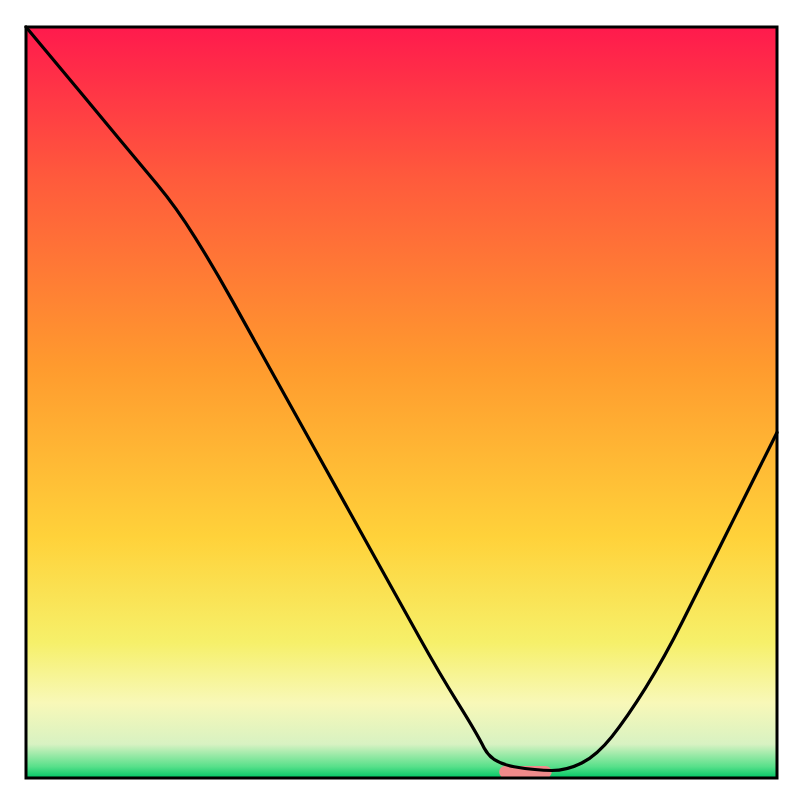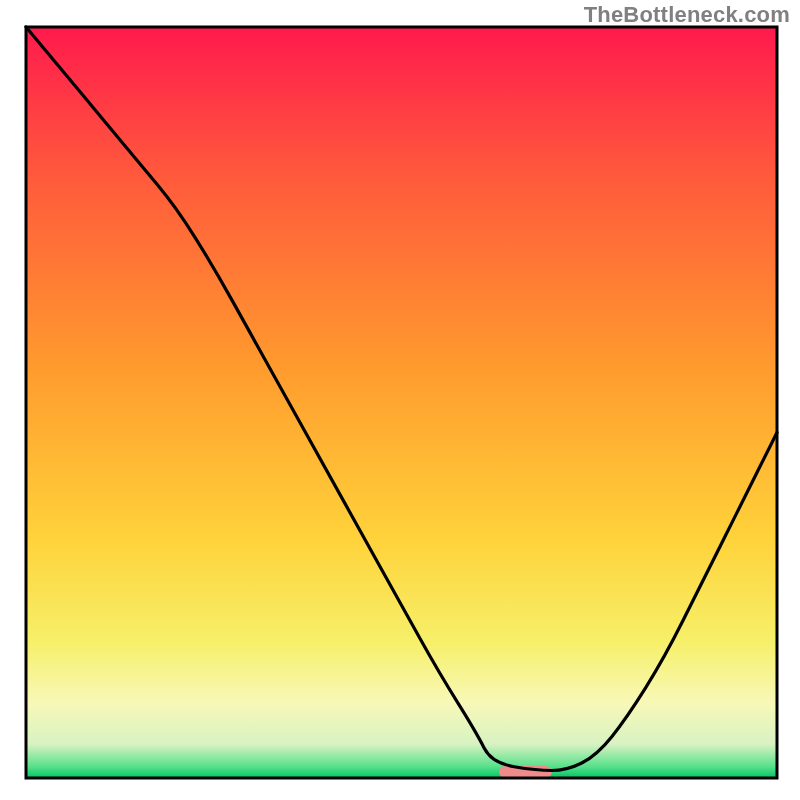--- a/index.html
+++ b/index.html
@@ -52,14 +52,13 @@
 
     <rect id="plot-bg" fill="url(#bg-grad)" x="26" y="27" width="751" height="751"></rect>
 
     <rect id="marker" rx="6" ry="6" x="499.13" y="766" width="52.569999999999936" height="12" fill="#f08b8b"></rect>
 
     <path id="curve" fill="none" stroke-width="3.2" stroke-linejoin="round" stroke-linecap="round" d="M 26 27 Q 26 27 44.775000000000006 49.530000000000015 Q 63.550000000000004 72.06000000000003 82.325 94.59 Q 101.10000000000001 117.11999999999999 119.875 139.65 Q 138.64999999999998 162.18000000000004 157.425 184.71 Q 176.20000000000002 207.23999999999998 194.97500000000002 237.27999999999997 Q 213.75 267.31999999999994 232.52499999999998 301.115 Q 251.29999999999998 334.91 270.075 368.70500000000004 Q 288.84999999999997 402.5 307.625 436.295 Q 326.40000000000003 470.09000000000003 345.175 503.885 Q 363.95 537.68 382.725 571.4749999999999 Q 401.5 605.27 420.275 639.065 Q 439.05 672.86 457.825 702.9 Q 476.59999999999997 732.9399999999999 484.11 747.96 Q 491.62 762.98 514.1500000000001 766.735 Q 536.6800000000001 770.49 551.7 770.49 Q 566.72 770.49 581.74 762.98 Q 596.76 755.47 611.78 736.695 Q 626.8000000000001 717.9200000000001 645.575 687.8800000000001 Q 664.35 657.84 683.125 620.29 Q 701.9 582.74 720.675 545.19 Q 739.4499999999999 507.64 758.2249999999999 470.09000000000003 T 777 432.54" stroke="#000000"></path>
 
     <rect id="frame" fill="none" stroke-width="3" x="26" y="27" width="751" height="751" stroke="#000000"></rect>
   </svg>
 
-  <div class="watermark">TheBottleneck.com</div>
 </div>
 
 </body></html>

